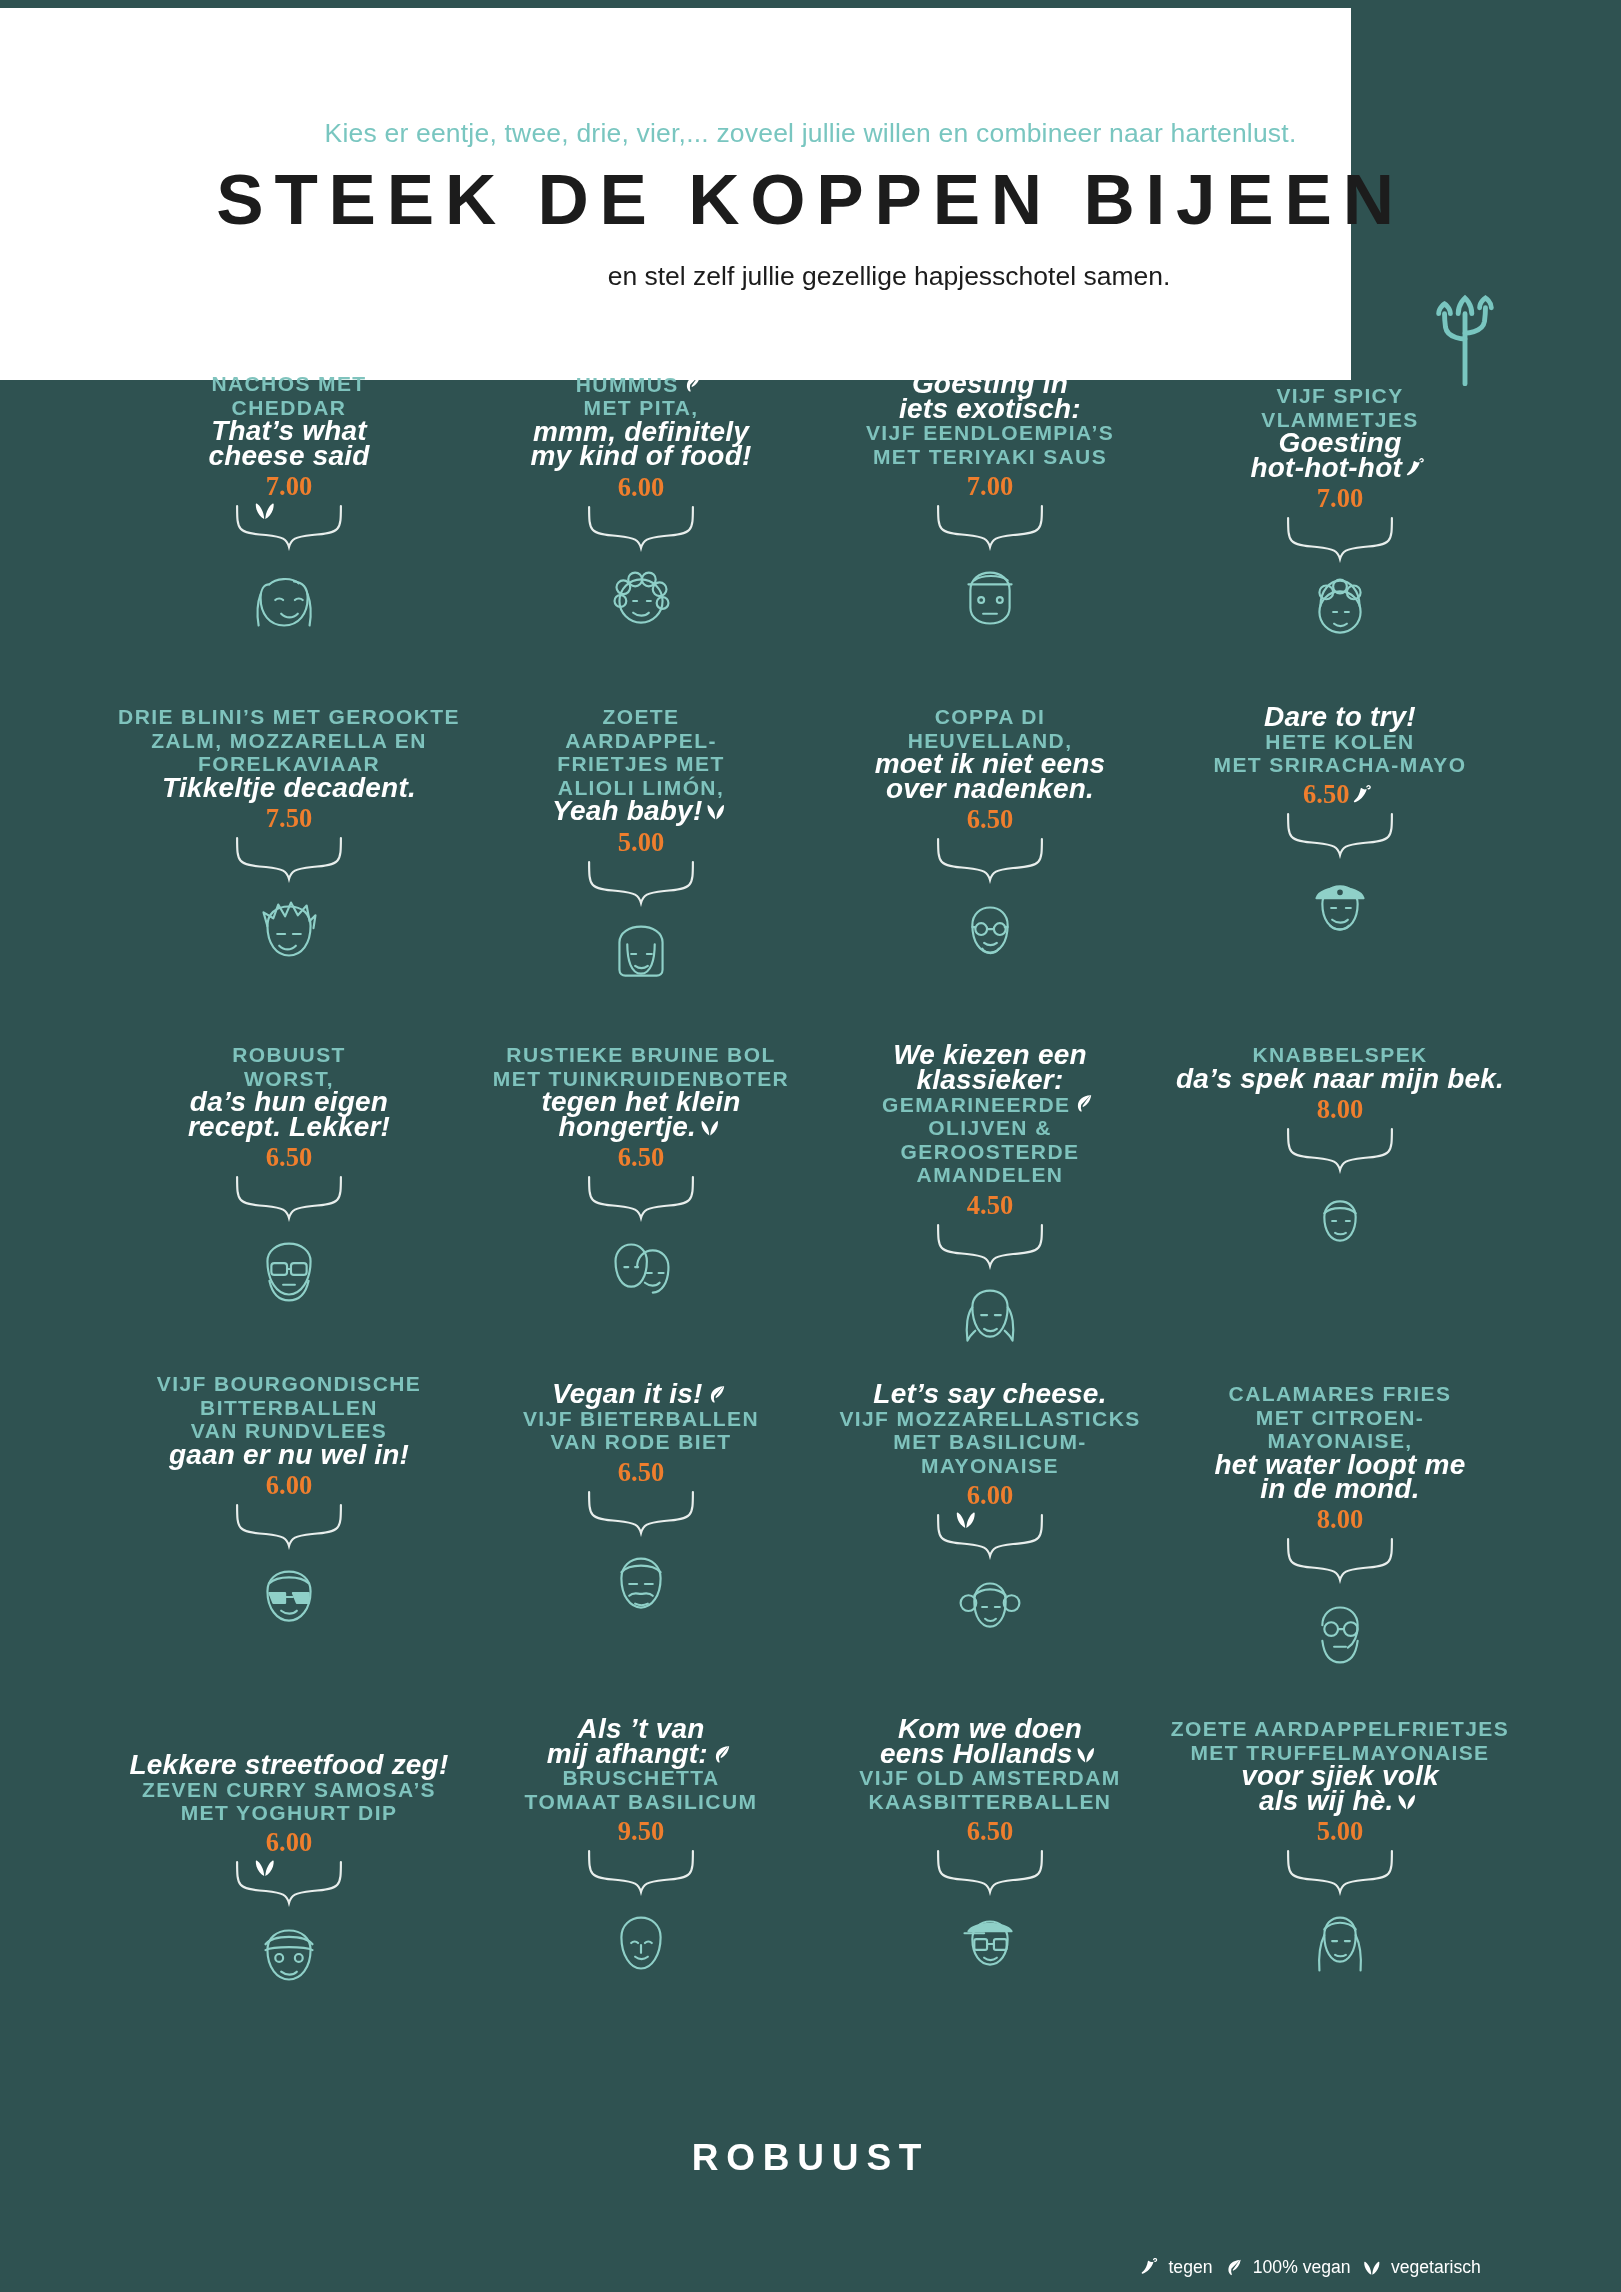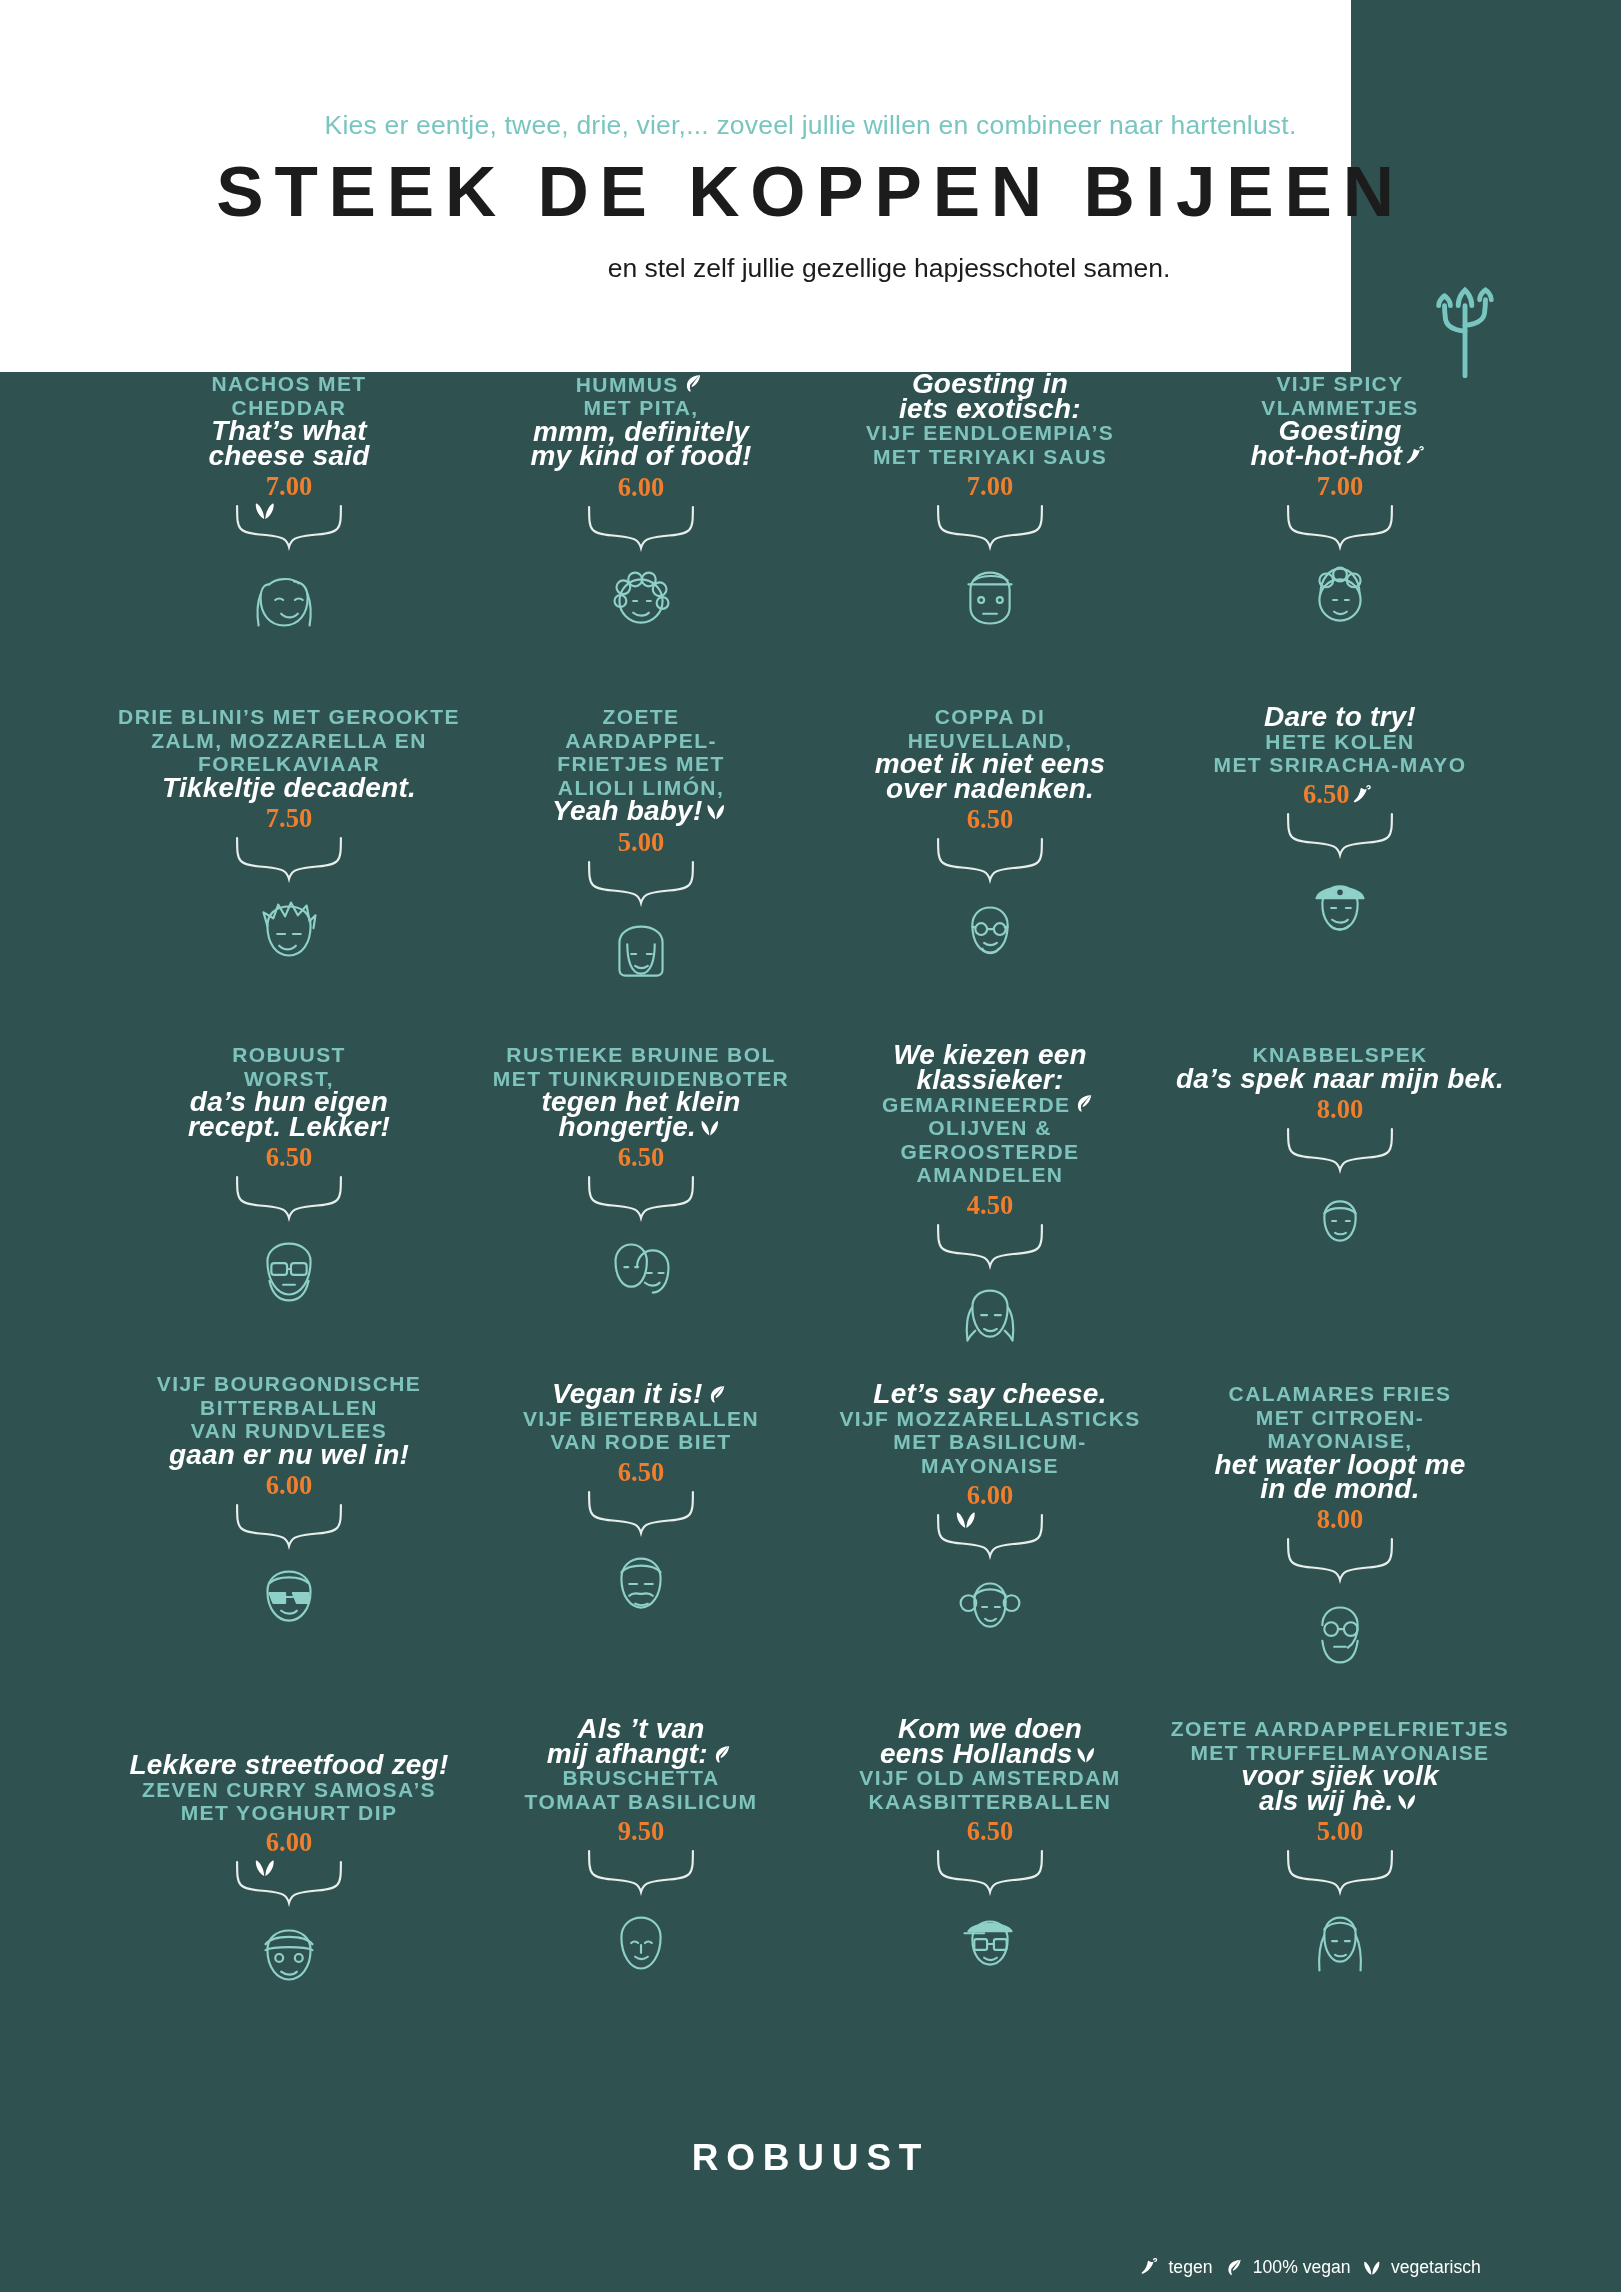--- a/index.html
+++ b/index.html
@@ -5,21 +5,21 @@
   html,body{margin:0;padding:0;}
   body{
     width:1621px;height:2293px;
     background:#2f5251;
     font-family:"Liberation Sans", sans-serif;
     overflow:hidden;
     position:relative;
   }
   
   #header{
-    position:absolute;left:0;top:0;width:1351px;height:372px;
+    position:absolute;left:0;top:8px;width:1351px;height:372px;
     background:#ffffff;
     text-align:center;
   }
   #kicker{
     position:absolute;top:110px;left:0;width:1621px;
     color:#79c6c0;font-size:26.5px;letter-spacing:0.2px;font-weight:400;
   }
   #maintitle{
     position:absolute;top:155px;left:0;width:1621px;
     font-family:Liberation Sans, sans-serif;
@@ -527,21 +527,21 @@
             <path d="M24 38h20"></path>
             <rect x="34" y="44" width="13" height="11" rx="2"></rect>
             <rect x="54" y="44" width="13" height="11" rx="2"></rect>
             <path d="M47 49h7"></path>
             <path d="M44 63c4 3 9 3 13 0"></path>
           </g>
         </svg>
       </div>
     </div>
     <div class="col col3">
-      <div class="item" style="top: 0px;">
+      <div class="item" style="top: 12px;">
         <div class="ititle">
           <div>VIJF SPICY</div>
           <div>VLAMMETJES</div>
         </div>
         <div class="idesc">
           <div>Goesting</div>
           <div>hot-hot-hot<svg class="icon-inline" width="23.5" height="23.5" viewBox="0 0 26 26">
               <path d="M17.6 3.2c.4-1.2 1.9-1.7 2.9-1 .8.6.9 1.8.2 2.5-.5.5-1.2.6-1.8.4" fill="none" stroke="#fff" stroke-width="1.5" stroke-linecap="round"></path>
               <path d="M17.4 6.1c-1.1 3.5-3 6.8-5.6 9.4-2.1 2.1-4.6 3.7-7.3 4.7-1.1.4-1.8-.9-.9-1.7 2.1-1.8 3.8-4 5-6.5 1-2.1 1.7-4.4 2-6.7.1-.7.9-1 1.4-.5 1.2 1.1 2.9 1.5 4.5 1.1.6-.2 1.1.4.9 1z" fill="#fff"></path>
             </svg></div>

